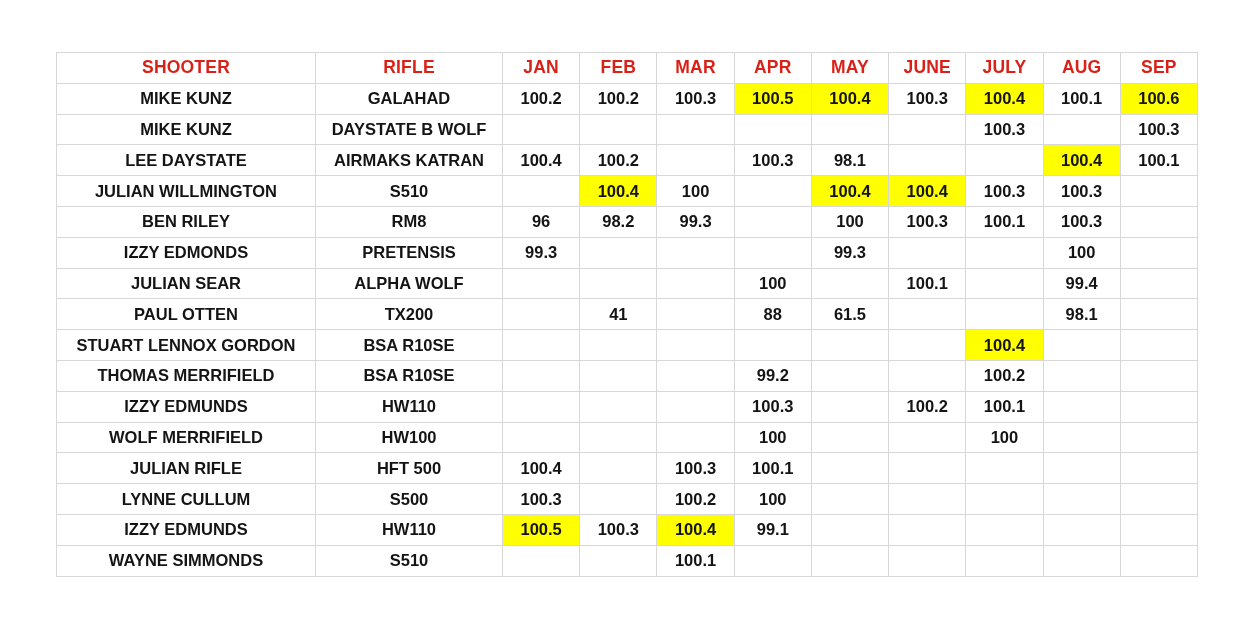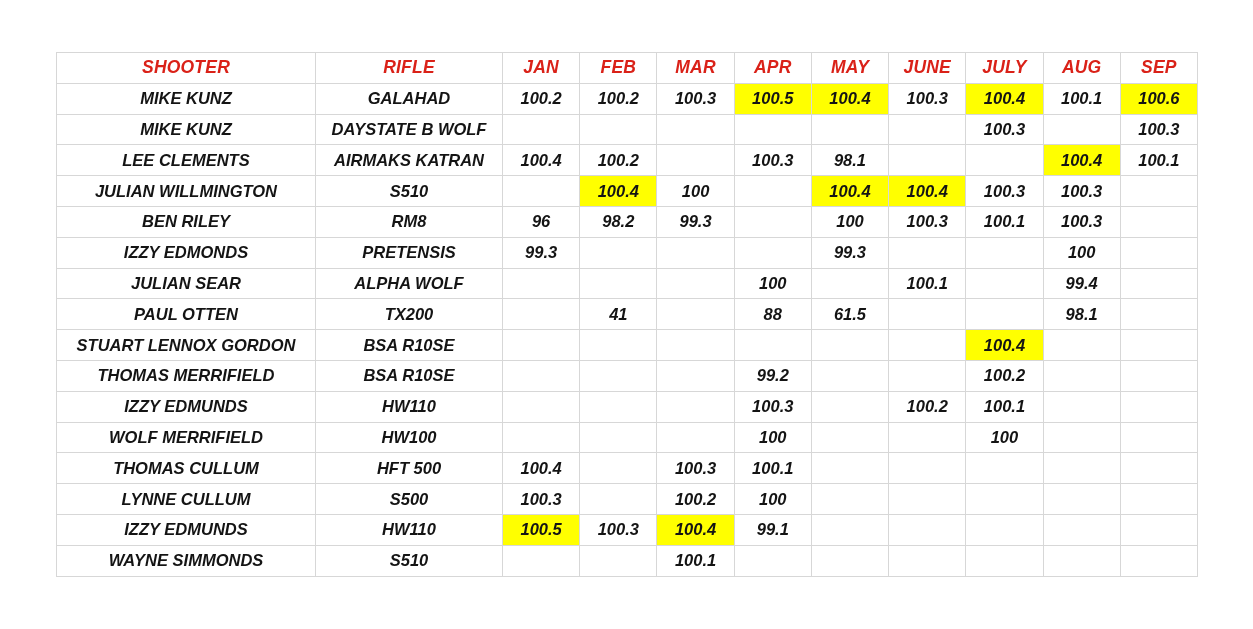--- a/index.html
+++ b/index.html
@@ -18,21 +18,20 @@
     position: absolute;
     left: 56px;
     top: 52px;
     width: 1141px;
     display: grid;
     grid-template-columns: 259px 187px repeat(9, 1fr);
     grid-auto-rows: 30.8px;
     border-top: 1px solid #d7d7d7;
     border-left: 1px solid #d7d7d7;
     background: #ffffff;
-    font-style: italic;
   }
   .row { display: contents; }
   .cell {
     border-right: 1px solid #d7d7d7;
     border-bottom: 1px solid #d7d7d7;
     display: flex;
     align-items: center;
     justify-content: center;
     font-weight: bold;
     font-size: 16.5px;
@@ -50,27 +49,27 @@
     background: var(--highlight, #ffff00);
   }
 </style>
 </head>
 <body>
 
 <div class="score-grid">
     <div class="row"><div class="cell header-cell">SHOOTER</div><div class="cell header-cell">RIFLE</div><div class="cell header-cell">JAN</div><div class="cell header-cell">FEB</div><div class="cell header-cell">MAR</div><div class="cell header-cell">APR</div><div class="cell header-cell">MAY</div><div class="cell header-cell">JUNE</div><div class="cell header-cell">JULY</div><div class="cell header-cell">AUG</div><div class="cell header-cell">SEP</div></div>
     <div class="row"><div class="cell">MIKE KUNZ</div><div class="cell">GALAHAD</div><div class="cell">100.2</div><div class="cell">100.2</div><div class="cell">100.3</div><div class="cell hl">100.5</div><div class="cell hl">100.4</div><div class="cell">100.3</div><div class="cell hl">100.4</div><div class="cell">100.1</div><div class="cell hl">100.6</div></div>
     <div class="row"><div class="cell">MIKE KUNZ</div><div class="cell">DAYSTATE B WOLF</div><div class="cell"></div><div class="cell"></div><div class="cell"></div><div class="cell"></div><div class="cell"></div><div class="cell"></div><div class="cell">100.3</div><div class="cell"></div><div class="cell">100.3</div></div>
-    <div class="row"><div class="cell">LEE CLEMENTS</div><div class="cell">AIRMAKS KATRAN</div><div class="cell">100.4</div><div class="cell">100.2</div><div class="cell"></div><div class="cell">100.3</div><div class="cell">98.1</div><div class="cell"></div><div class="cell"></div><div class="cell hl">100.4</div><div class="cell">100.1</div></div>
+    <div class="row"><div class="cell">LEE DAYSTATE</div><div class="cell">AIRMAKS KATRAN</div><div class="cell">100.4</div><div class="cell">100.2</div><div class="cell"></div><div class="cell">100.3</div><div class="cell">98.1</div><div class="cell"></div><div class="cell"></div><div class="cell hl">100.4</div><div class="cell">100.1</div></div>
     <div class="row"><div class="cell">JULIAN WILLMINGTON</div><div class="cell">S510</div><div class="cell"></div><div class="cell hl">100.4</div><div class="cell">100</div><div class="cell"></div><div class="cell hl">100.4</div><div class="cell hl">100.4</div><div class="cell">100.3</div><div class="cell">100.3</div><div class="cell"></div></div>
     <div class="row"><div class="cell">BEN RILEY</div><div class="cell">RM8</div><div class="cell">96</div><div class="cell">98.2</div><div class="cell">99.3</div><div class="cell"></div><div class="cell">100</div><div class="cell">100.3</div><div class="cell">100.1</div><div class="cell">100.3</div><div class="cell"></div></div>
     <div class="row"><div class="cell">IZZY EDMONDS</div><div class="cell">PRETENSIS</div><div class="cell">99.3</div><div class="cell"></div><div class="cell"></div><div class="cell"></div><div class="cell">99.3</div><div class="cell"></div><div class="cell"></div><div class="cell">100</div><div class="cell"></div></div>
     <div class="row"><div class="cell">JULIAN SEAR</div><div class="cell">ALPHA WOLF</div><div class="cell"></div><div class="cell"></div><div class="cell"></div><div class="cell">100</div><div class="cell"></div><div class="cell">100.1</div><div class="cell"></div><div class="cell">99.4</div><div class="cell"></div></div>
     <div class="row"><div class="cell">PAUL OTTEN</div><div class="cell">TX200</div><div class="cell"></div><div class="cell">41</div><div class="cell"></div><div class="cell">88</div><div class="cell">61.5</div><div class="cell"></div><div class="cell"></div><div class="cell">98.1</div><div class="cell"></div></div>
     <div class="row"><div class="cell">STUART LENNOX GORDON</div><div class="cell">BSA R10SE</div><div class="cell"></div><div class="cell"></div><div class="cell"></div><div class="cell"></div><div class="cell"></div><div class="cell"></div><div class="cell hl">100.4</div><div class="cell"></div><div class="cell"></div></div>
     <div class="row"><div class="cell">THOMAS MERRIFIELD</div><div class="cell">BSA R10SE</div><div class="cell"></div><div class="cell"></div><div class="cell"></div><div class="cell">99.2</div><div class="cell"></div><div class="cell"></div><div class="cell">100.2</div><div class="cell"></div><div class="cell"></div></div>
     <div class="row"><div class="cell">IZZY EDMUNDS</div><div class="cell">HW110</div><div class="cell"></div><div class="cell"></div><div class="cell"></div><div class="cell">100.3</div><div class="cell"></div><div class="cell">100.2</div><div class="cell">100.1</div><div class="cell"></div><div class="cell"></div></div>
     <div class="row"><div class="cell">WOLF MERRIFIELD</div><div class="cell">HW100</div><div class="cell"></div><div class="cell"></div><div class="cell"></div><div class="cell">100</div><div class="cell"></div><div class="cell"></div><div class="cell">100</div><div class="cell"></div><div class="cell"></div></div>
-    <div class="row"><div class="cell">THOMAS CULLUM</div><div class="cell">HFT 500</div><div class="cell">100.4</div><div class="cell"></div><div class="cell">100.3</div><div class="cell">100.1</div><div class="cell"></div><div class="cell"></div><div class="cell"></div><div class="cell"></div><div class="cell"></div></div>
+    <div class="row"><div class="cell">JULIAN RIFLE</div><div class="cell">HFT 500</div><div class="cell">100.4</div><div class="cell"></div><div class="cell">100.3</div><div class="cell">100.1</div><div class="cell"></div><div class="cell"></div><div class="cell"></div><div class="cell"></div><div class="cell"></div></div>
     <div class="row"><div class="cell">LYNNE CULLUM</div><div class="cell">S500</div><div class="cell">100.3</div><div class="cell"></div><div class="cell">100.2</div><div class="cell">100</div><div class="cell"></div><div class="cell"></div><div class="cell"></div><div class="cell"></div><div class="cell"></div></div>
     <div class="row"><div class="cell">IZZY EDMUNDS</div><div class="cell">HW110</div><div class="cell hl">100.5</div><div class="cell">100.3</div><div class="cell hl">100.4</div><div class="cell">99.1</div><div class="cell"></div><div class="cell"></div><div class="cell"></div><div class="cell"></div><div class="cell"></div></div>
     <div class="row"><div class="cell">WAYNE SIMMONDS</div><div class="cell">S510</div><div class="cell"></div><div class="cell"></div><div class="cell">100.1</div><div class="cell"></div><div class="cell"></div><div class="cell"></div><div class="cell"></div><div class="cell"></div><div class="cell"></div></div>
   </div>
 
 </body></html>

